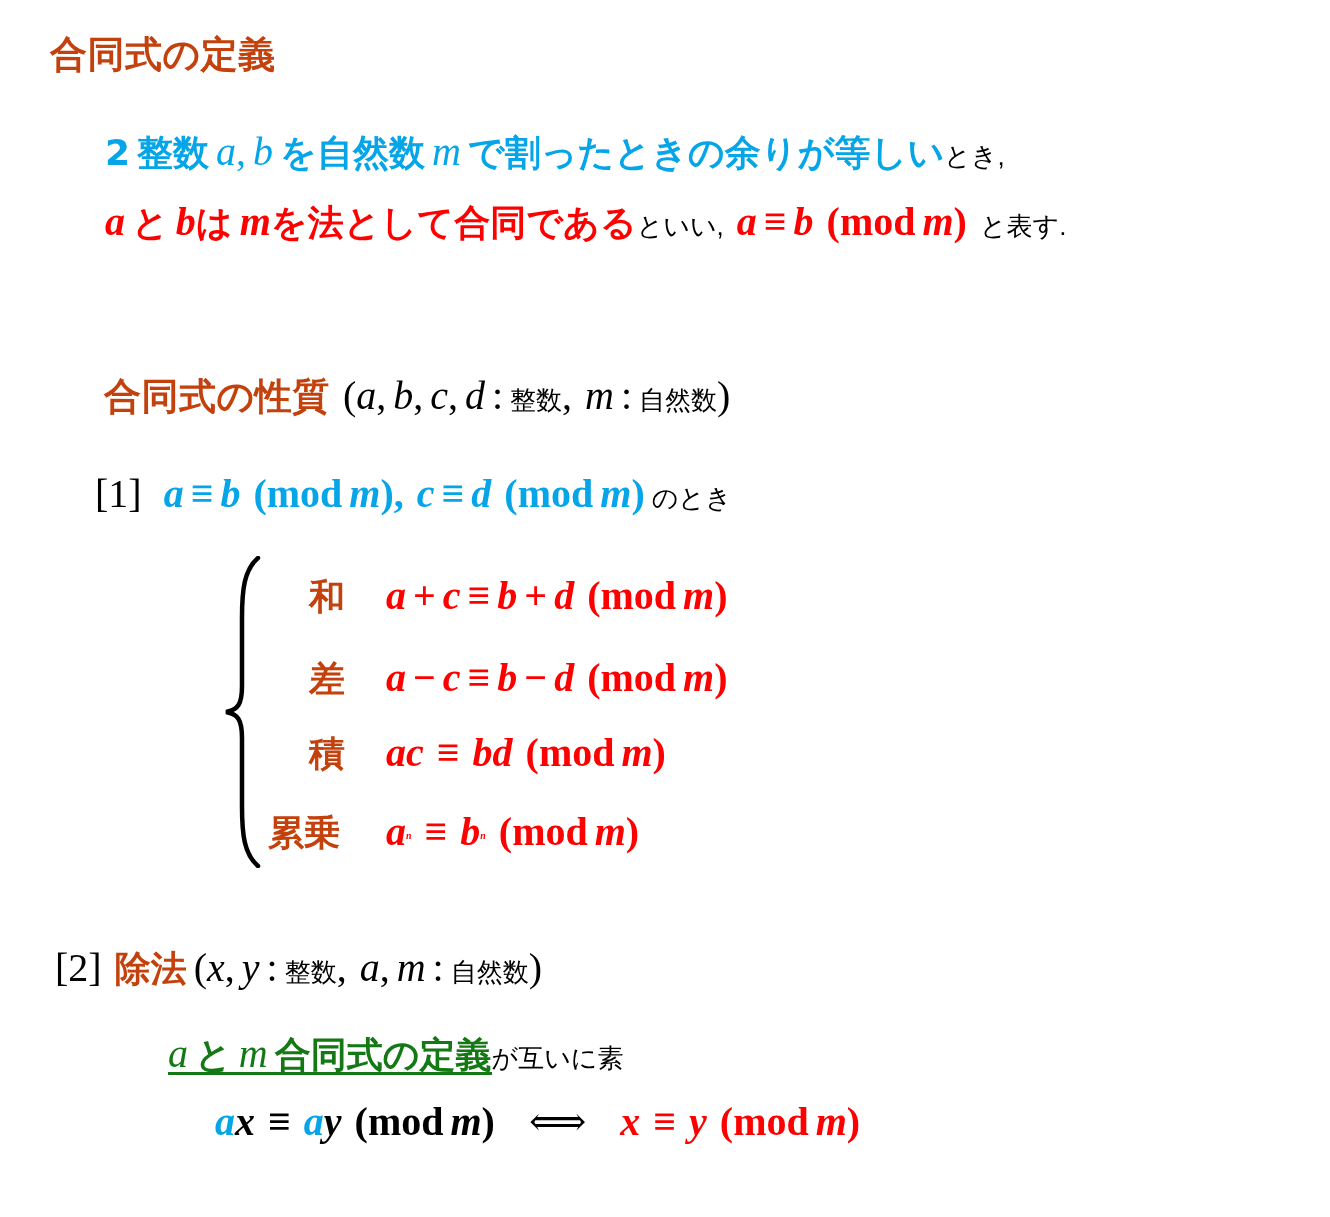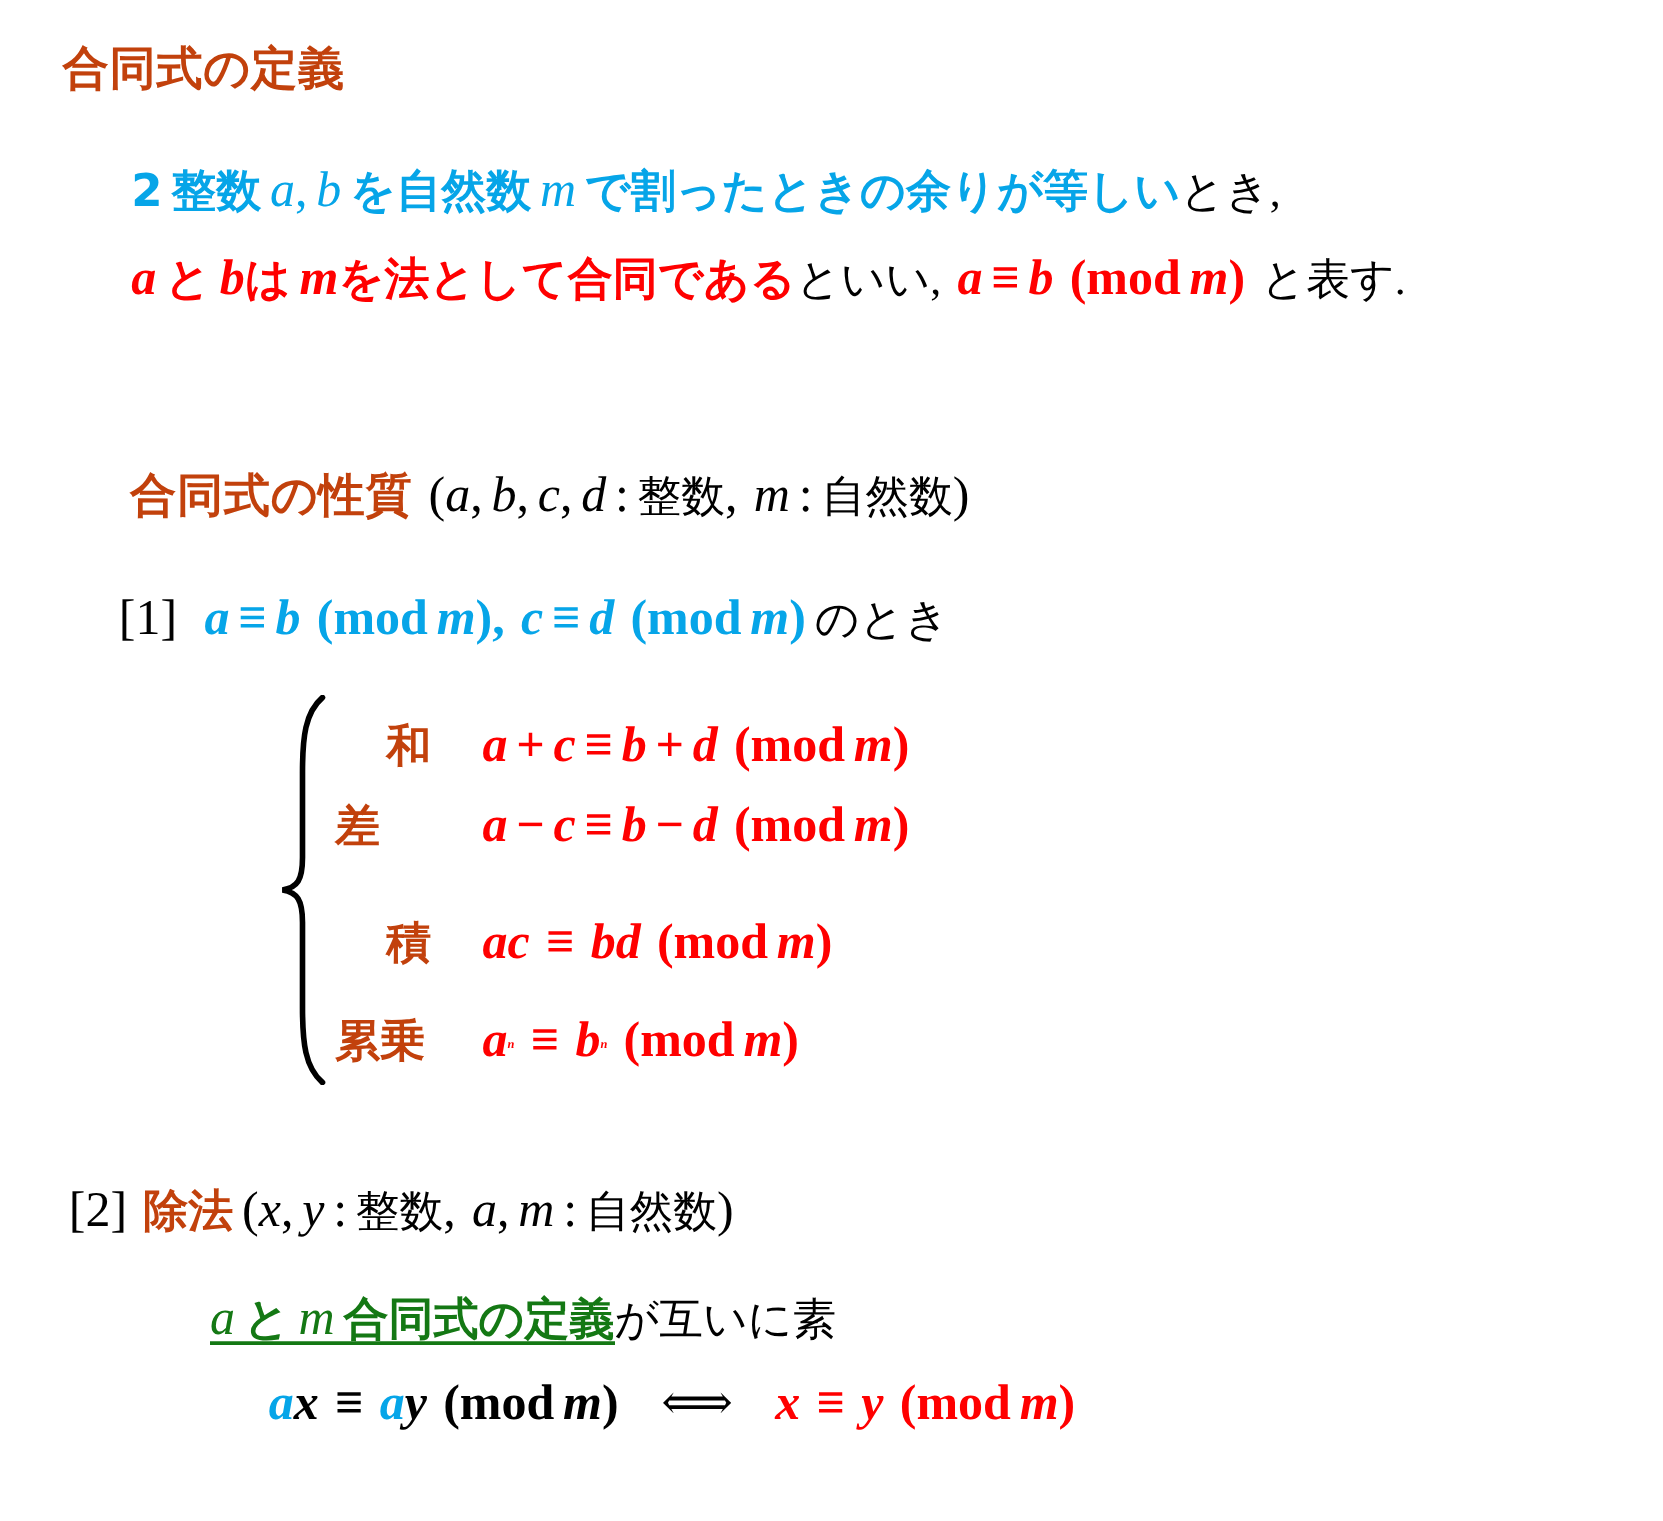--- a/index.html
+++ b/index.html
@@ -28,22 +28,22 @@
   
   .heading {
     font-family: "DejaVu Sans", "Liberation Sans", sans-serif;
     font-weight: bold;
     font-size: 37px;
     letter-spacing: 0.5px;
   }
 
   
   .jp {
-    font-family: Liberation Serif, serif;
-    font-size: 35px;
+    font-family: Liberation Sans, sans-serif;
+    font-size: 26px;
   }
   .jp-b {
     font-family: "DejaVu Sans", "Liberation Sans", sans-serif;
     font-weight: bold;
     font-size: 36px;
   }
 
   
   .mi {
     font-family: "Liberation Serif", "DejaVu Serif", serif;
@@ -99,21 +99,21 @@
   
   #title-def        { left: 50px;  top: 30px; }
   #def-line1        { left: 105px; top: 128px; }
   #def-line2        { left: 105px; top: 198px; }
   #title-prop       { left: 68px;  top: 372px; margin-left: 36px; }
   #prop1-line       { left: 95px;  top: 470px; }
 
   .prop-label { font-family: "DejaVu Sans","Liberation Sans",sans-serif; font-weight: bold; font-size: 36px; }
 
   #row-wa   { top: 572px; text-align: center; }
-  #row-sa   { top: 636px; }
+  #row-sa   { top: 654px; text-align: center; }
   #row-seki { top: 729px; text-align: center; }
   #row-rui  { top: 808px; }
   .prop-row { position: absolute; left: 268px; white-space: nowrap; }
   .prop-row .lbl { display: inline-block; width: 118px; }
 
   #prop2-line  { left: 55px;  top: 944px; }
   #coprime-line{ left: 168px; top: 1030px; }
   #div-eq      { left: 215px; top: 1098px; }
 </style>
 </head>

